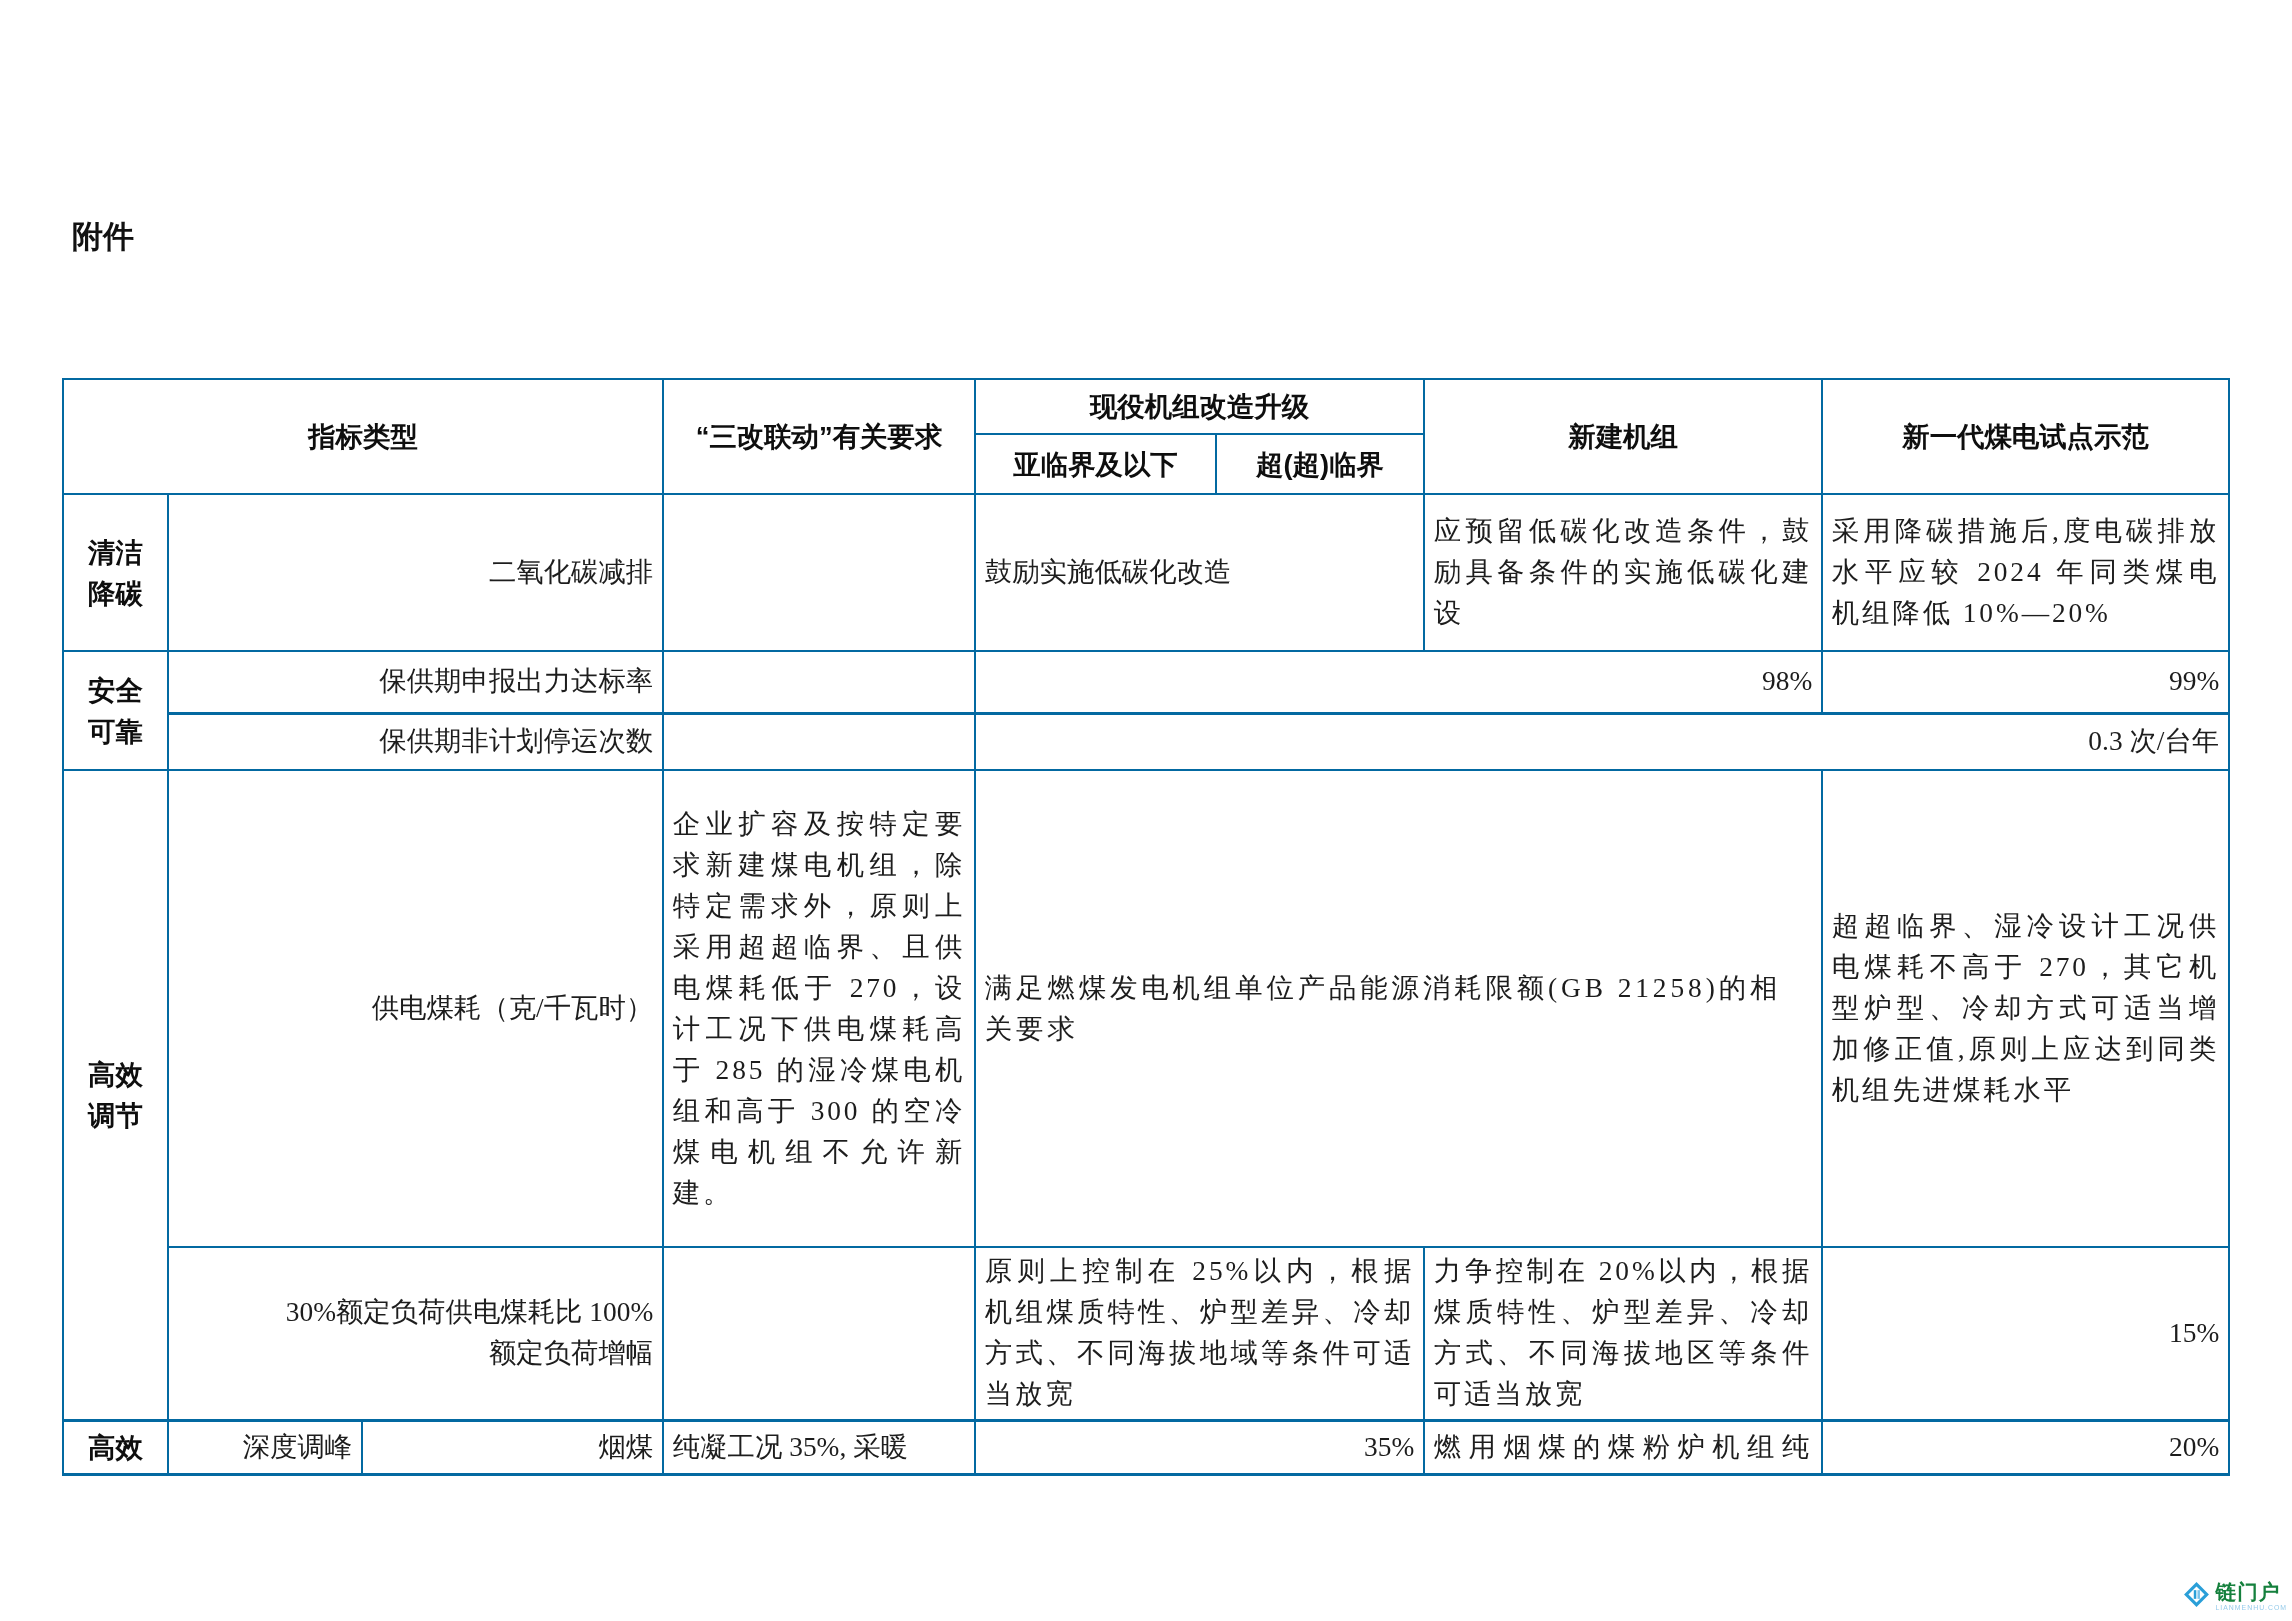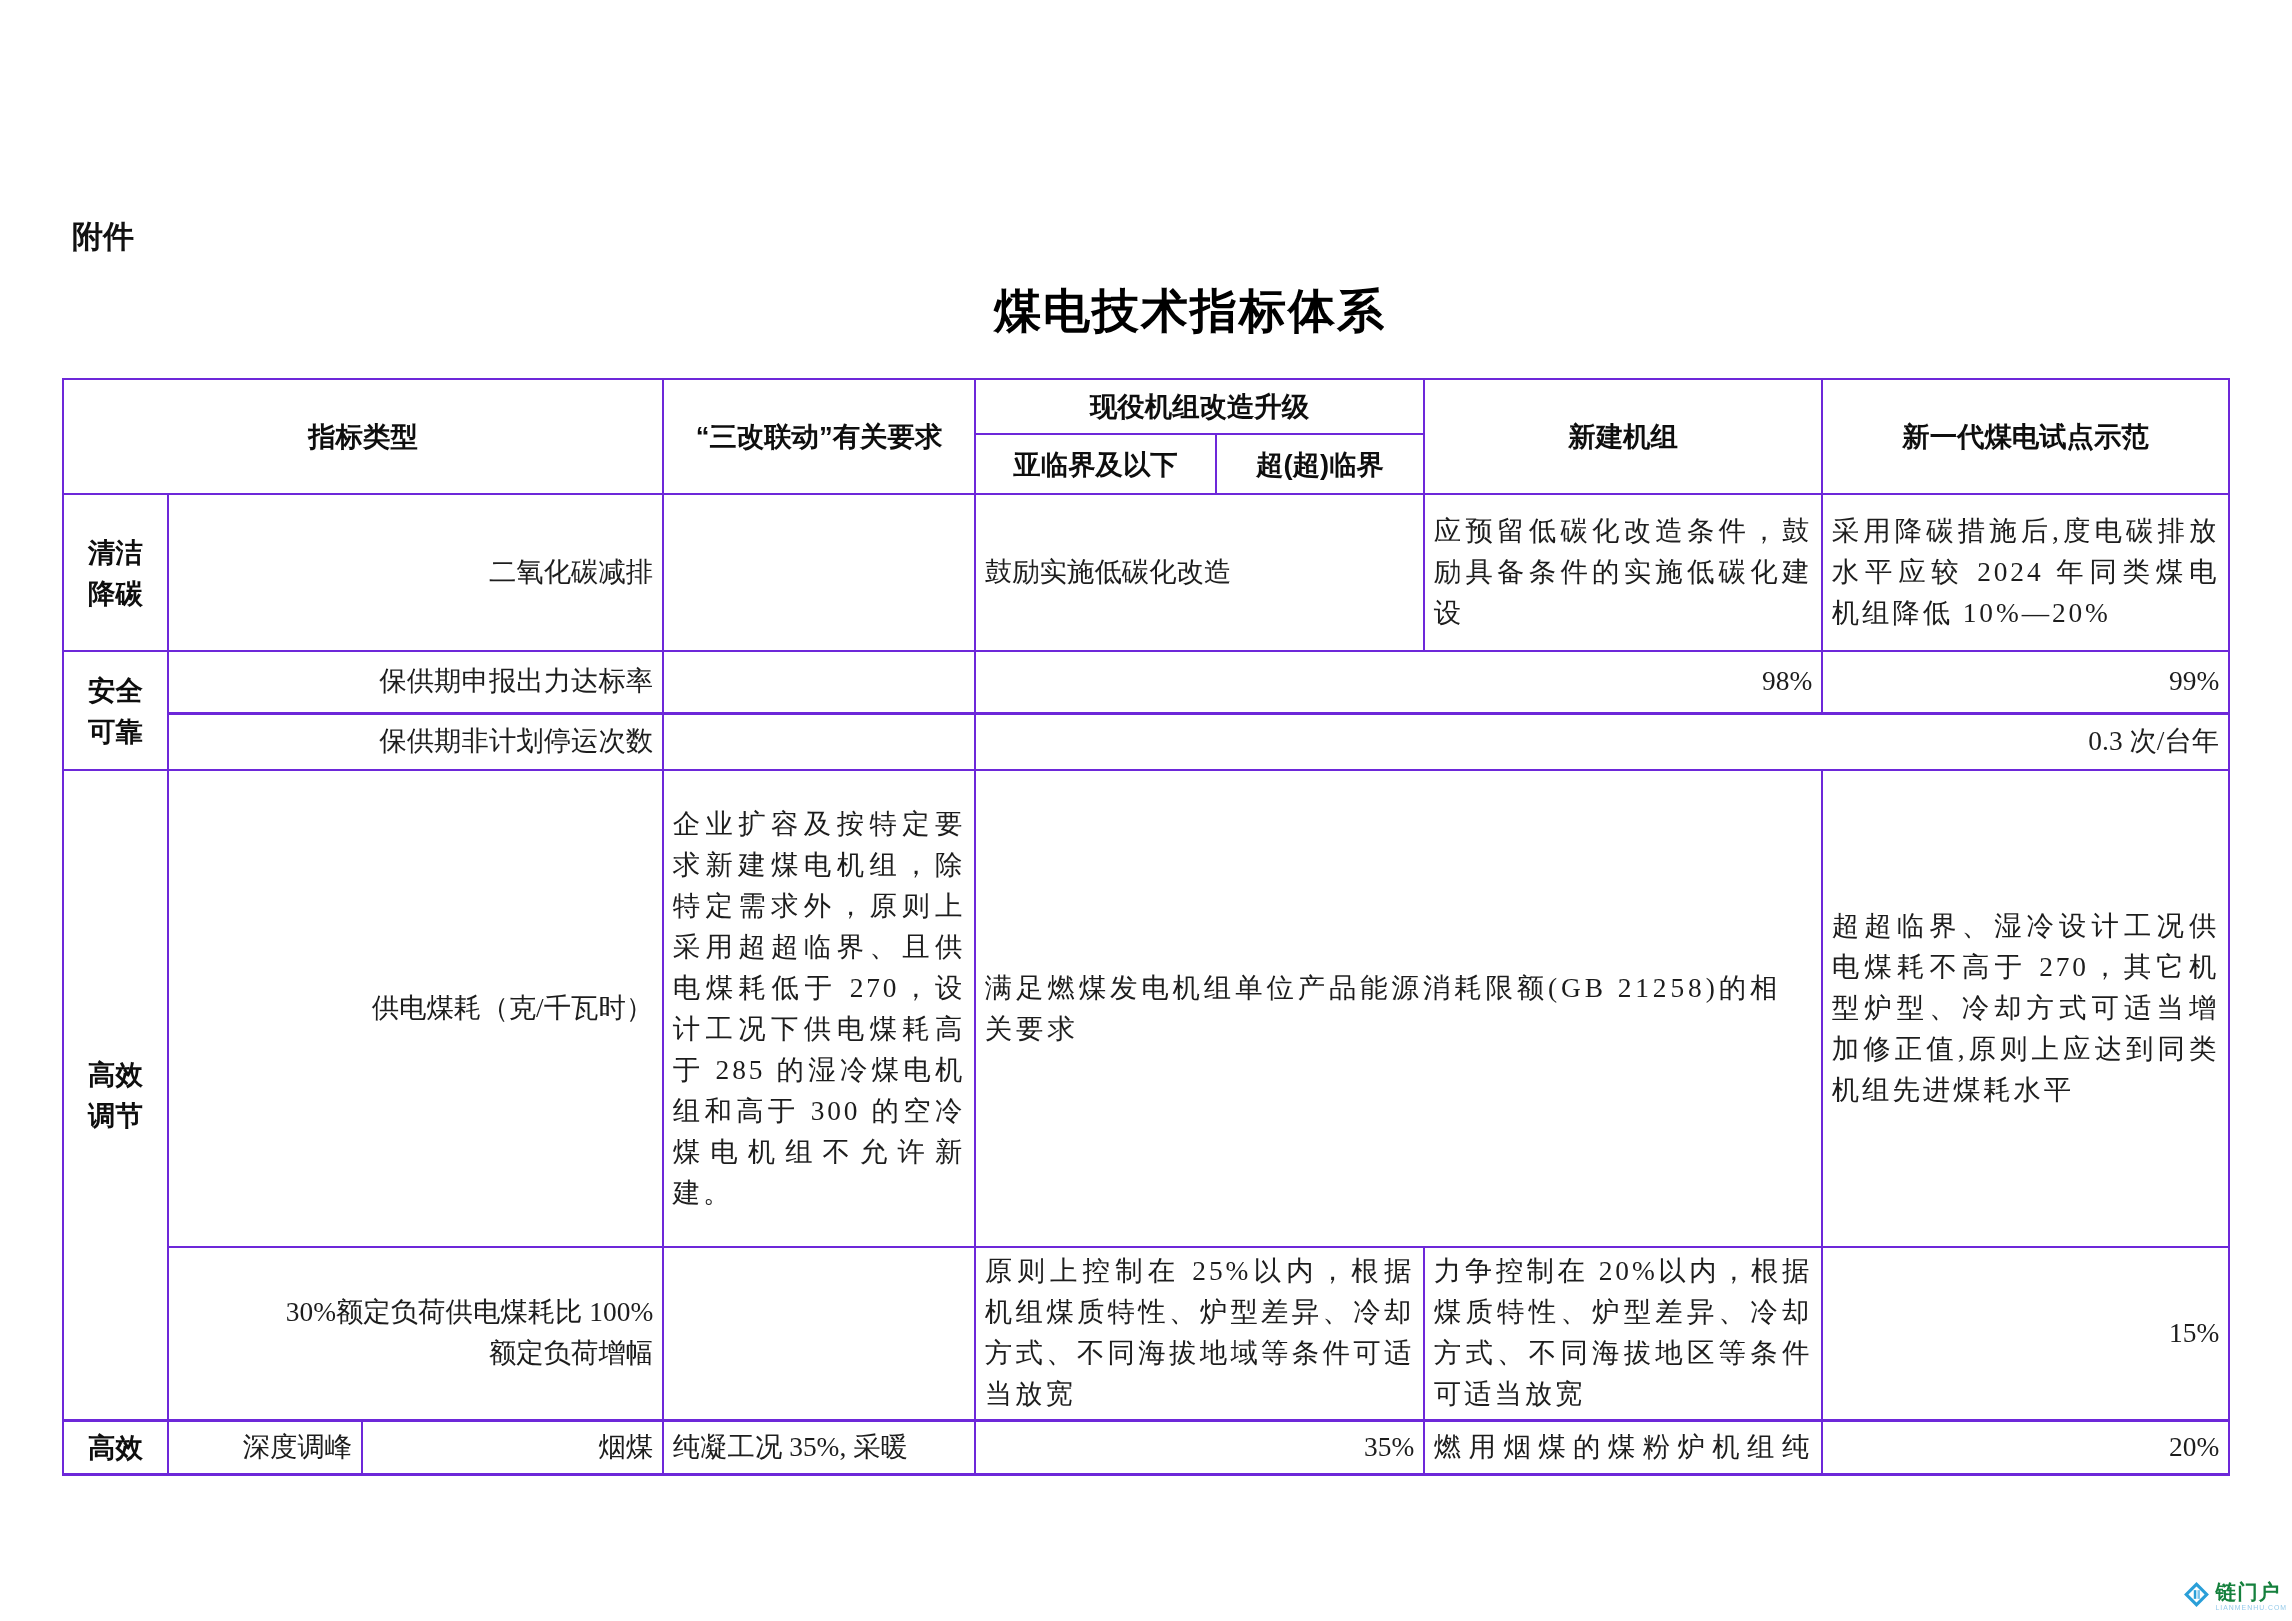--- a/index.html
+++ b/index.html
@@ -13,21 +13,21 @@
   }
   .doc-title{
     position:absolute;left:994px;top:280px;font-size:47px;font-weight:bold;
     font-family:"Liberation Serif","DejaVu Serif",serif;color:#000;letter-spacing:2px;white-space:nowrap;
   }
   table.grid{
     position:absolute;left:62px;top:378px;width:2165px;
     border-collapse:collapse;table-layout:fixed;
   }
   table.grid td{
-    border:2px solid #6d28d9;padding:2px 8.8px;vertical-align:middle;
+    border:2px solid #0369a1;padding:2px 8.8px;vertical-align:middle;
     font-size:27.4px;line-height:41px;overflow:hidden;
   }
   
   td.hc,td.cat{
     font-family:"Liberation Sans","DejaVu Sans",sans-serif;font-weight:bold;
     text-align:center;color:#0e0e0e;
   }
   td.hc{font-size:27.4px;line-height:43px;}
   td.cat{font-size:31px;line-height:45px;white-space:pre-line;padding:2px 2px;}
   td.ser{font-family:"Liberation Serif","DejaVu Serif",serif;}
@@ -58,21 +58,20 @@
   .wm-name{font-size:20.6px;font-weight:bold;color:#15803d;letter-spacing:1px;}
   .wm-sub{font-size:6.9px;color:#96cbea;letter-spacing:1px;margin-top:2px;}
 </style>
 </head>
 <body>
 
 <div class="page">
 
   <div class="attachment">附件</div>
 
-  <div class="doc-title">煤电技术指标体系</div>
 
   <table class="grid">
     <colgroup>
       <col style="width:105px">
         <col style="width:194px">
         <col style="width:301px">
       <col style="width:312px">
         <col style="width:241px">
         <col style="width:208px">
       <col style="width:398px">

